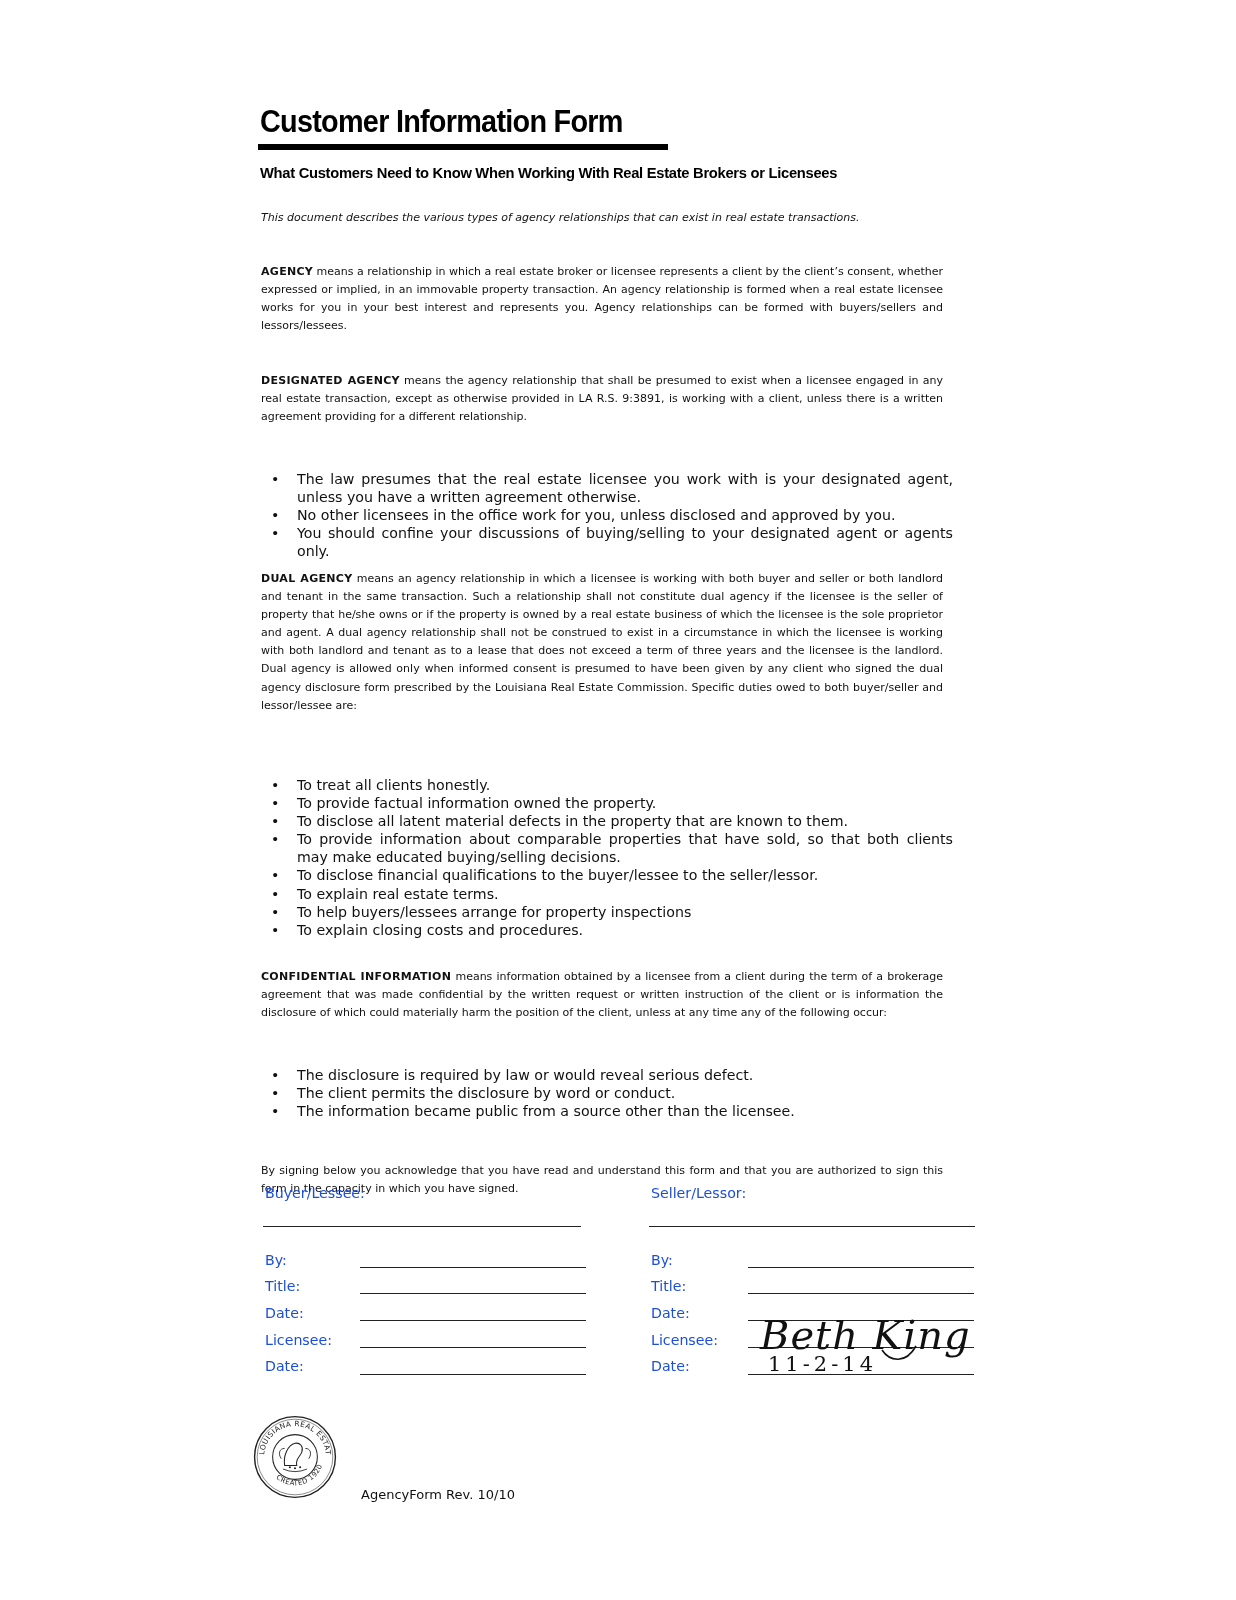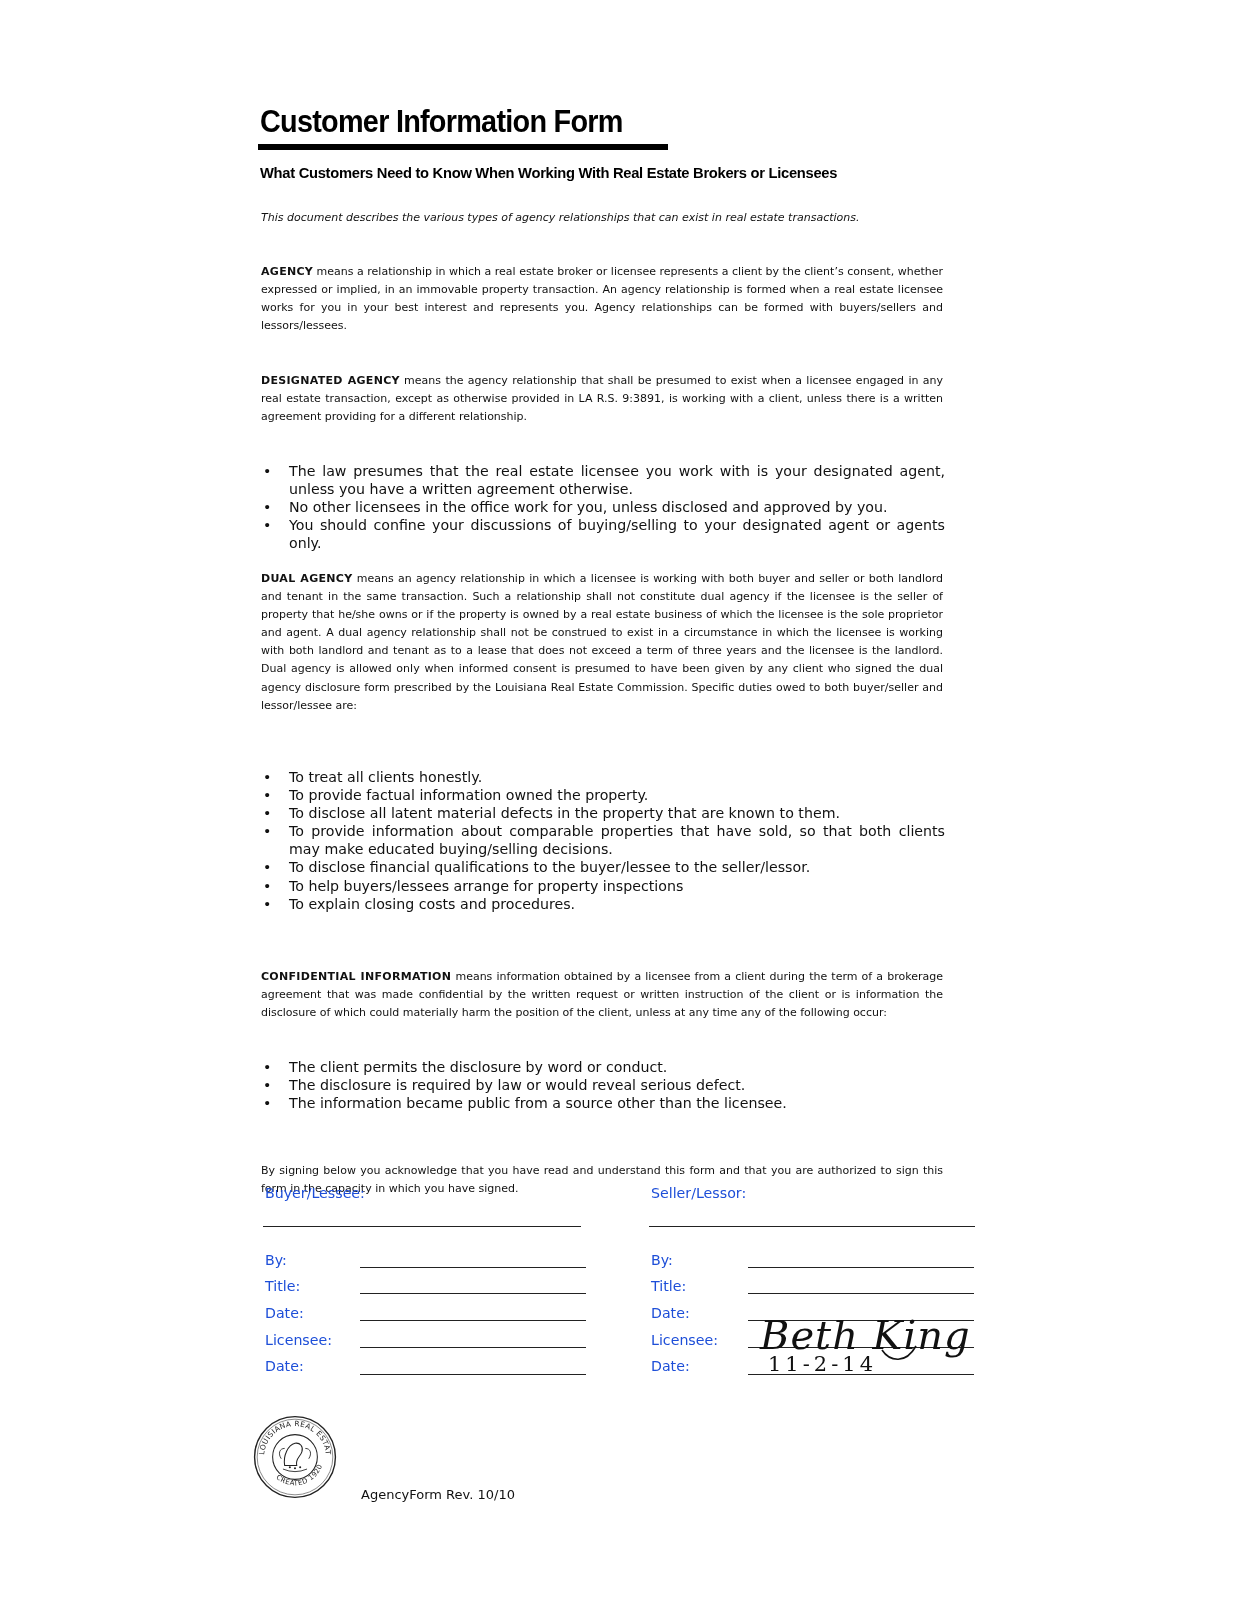--- a/index.html
+++ b/index.html
@@ -23,21 +23,21 @@
       text-align: justify; color: #111;
     }
     .intro { top: 209px; font-style: italic; }
     .p-agency { top: 263px; }
     .p-designated { top: 372px; }
     .p-dual { top: 570px; }
     .p-confidential { top: 968px; }
     .p-ack { top: 1130px; margin-top: 32px; }
     .term { font-weight: bold; letter-spacing: 0.3px; }
     ul.bullets {
-      position: absolute; left: 261px; width: 684px; margin: 0; padding: 0; list-style: none;
+      position: absolute; left: 261px; width: 684px; margin: 8px; padding: 0; list-style: none;
       font-family: "DejaVu Sans", sans-serif; font-size: 14.2px; line-height: 18.1px; color: #111;
     }
     ul.bullets li { position: relative; padding-left: 28px; text-align: justify; }
     ul.bullets li::before { content: "\2022"; position: absolute; left: 2px; top: 0; }
     .b-designated { top: 462px; }
     .b-dual { top: 768px; }
     .b-dual li { padding-left: 29px; }
     .b-confidential { top: 1058px; }
     .sig-label {
       position: absolute; font-family: "DejaVu Sans", sans-serif; font-size: 14.2px; color: #1d4ed8; white-space: nowrap;
@@ -74,29 +74,30 @@
   </ul>
 
   <div class="body-text p-dual"><span class="term">DUAL AGENCY</span><span> means an agency relationship in which a licensee is working with both buyer and seller or both landlord and tenant in the same transaction.  Such a relationship shall not constitute dual agency if the licensee is the seller of property that he/she owns or if the property is owned by a real estate business of which the licensee is the sole proprie­tor and agent.  A dual agency relationship shall not be construed to exist in a circumstance in which the licensee is working with both landlord and tenant as to a lease that does not exceed a term of three years and the licensee is the landlord.  Dual agency is allowed only when informed consent is presumed to have been given by any client who signed the dual agency disclosure form prescribed by the Louisiana Real Estate Commission.  Specific du­ties owed to both buyer/seller and lessor/lessee are:</span></div>
 
   <ul class="bullets b-dual">
     <li>To treat all clients honestly.</li>
     <li>To provide factual information owned the property.</li>
     <li>To disclose all latent material defects in the property that are known to them.</li>
     <li>To provide information about comparable properties that have sold, so that both clients may make educated buying/selling decisions.</li>
     <li>To disclose financial qualifications to the buyer/lessee to the seller/lessor.</li>
+    <li>To explain real estate terms.</li>
     <li>To help buyers/lessees arrange for property inspections</li>
     <li>To explain closing costs and procedures.</li>
   </ul>
 
   <div class="body-text p-confidential"><span class="term">CONFIDENTIAL INFORMATION</span><span> means information obtained by a licensee from a client during the term of a brokerage agreement that was made confidential by the written re­quest or written instruction of the client or is information the disclosure of which could ma­terially harm the position of the client, unless at any time any of the following occur:</span></div>
 
   <ul class="bullets b-confidential">
+    <li>The disclosure is required by law or would reveal serious defect.</li>
     <li>The client permits the disclosure by word or conduct.</li>
-    <li>The disclosure is required by law or would reveal serious defect.</li>
     <li>The information became public from a source other than the licensee.</li>
   </ul>
 
   <div class="body-text p-ack">By signing below you acknowledge that you have read and understand this form and that you are authorized to sign this form in the capacity in which you have signed.</div>
 
   <div>
     <div class="sig-label" style="left:265px; top:1185px;">Buyer/Lessee:</div>
     <div class="sig-line" style="left:263px; top:1226px; width:318px;"></div>
 
     <div class="sig-label" style="left:265px; top:1252px;">By:</div>

